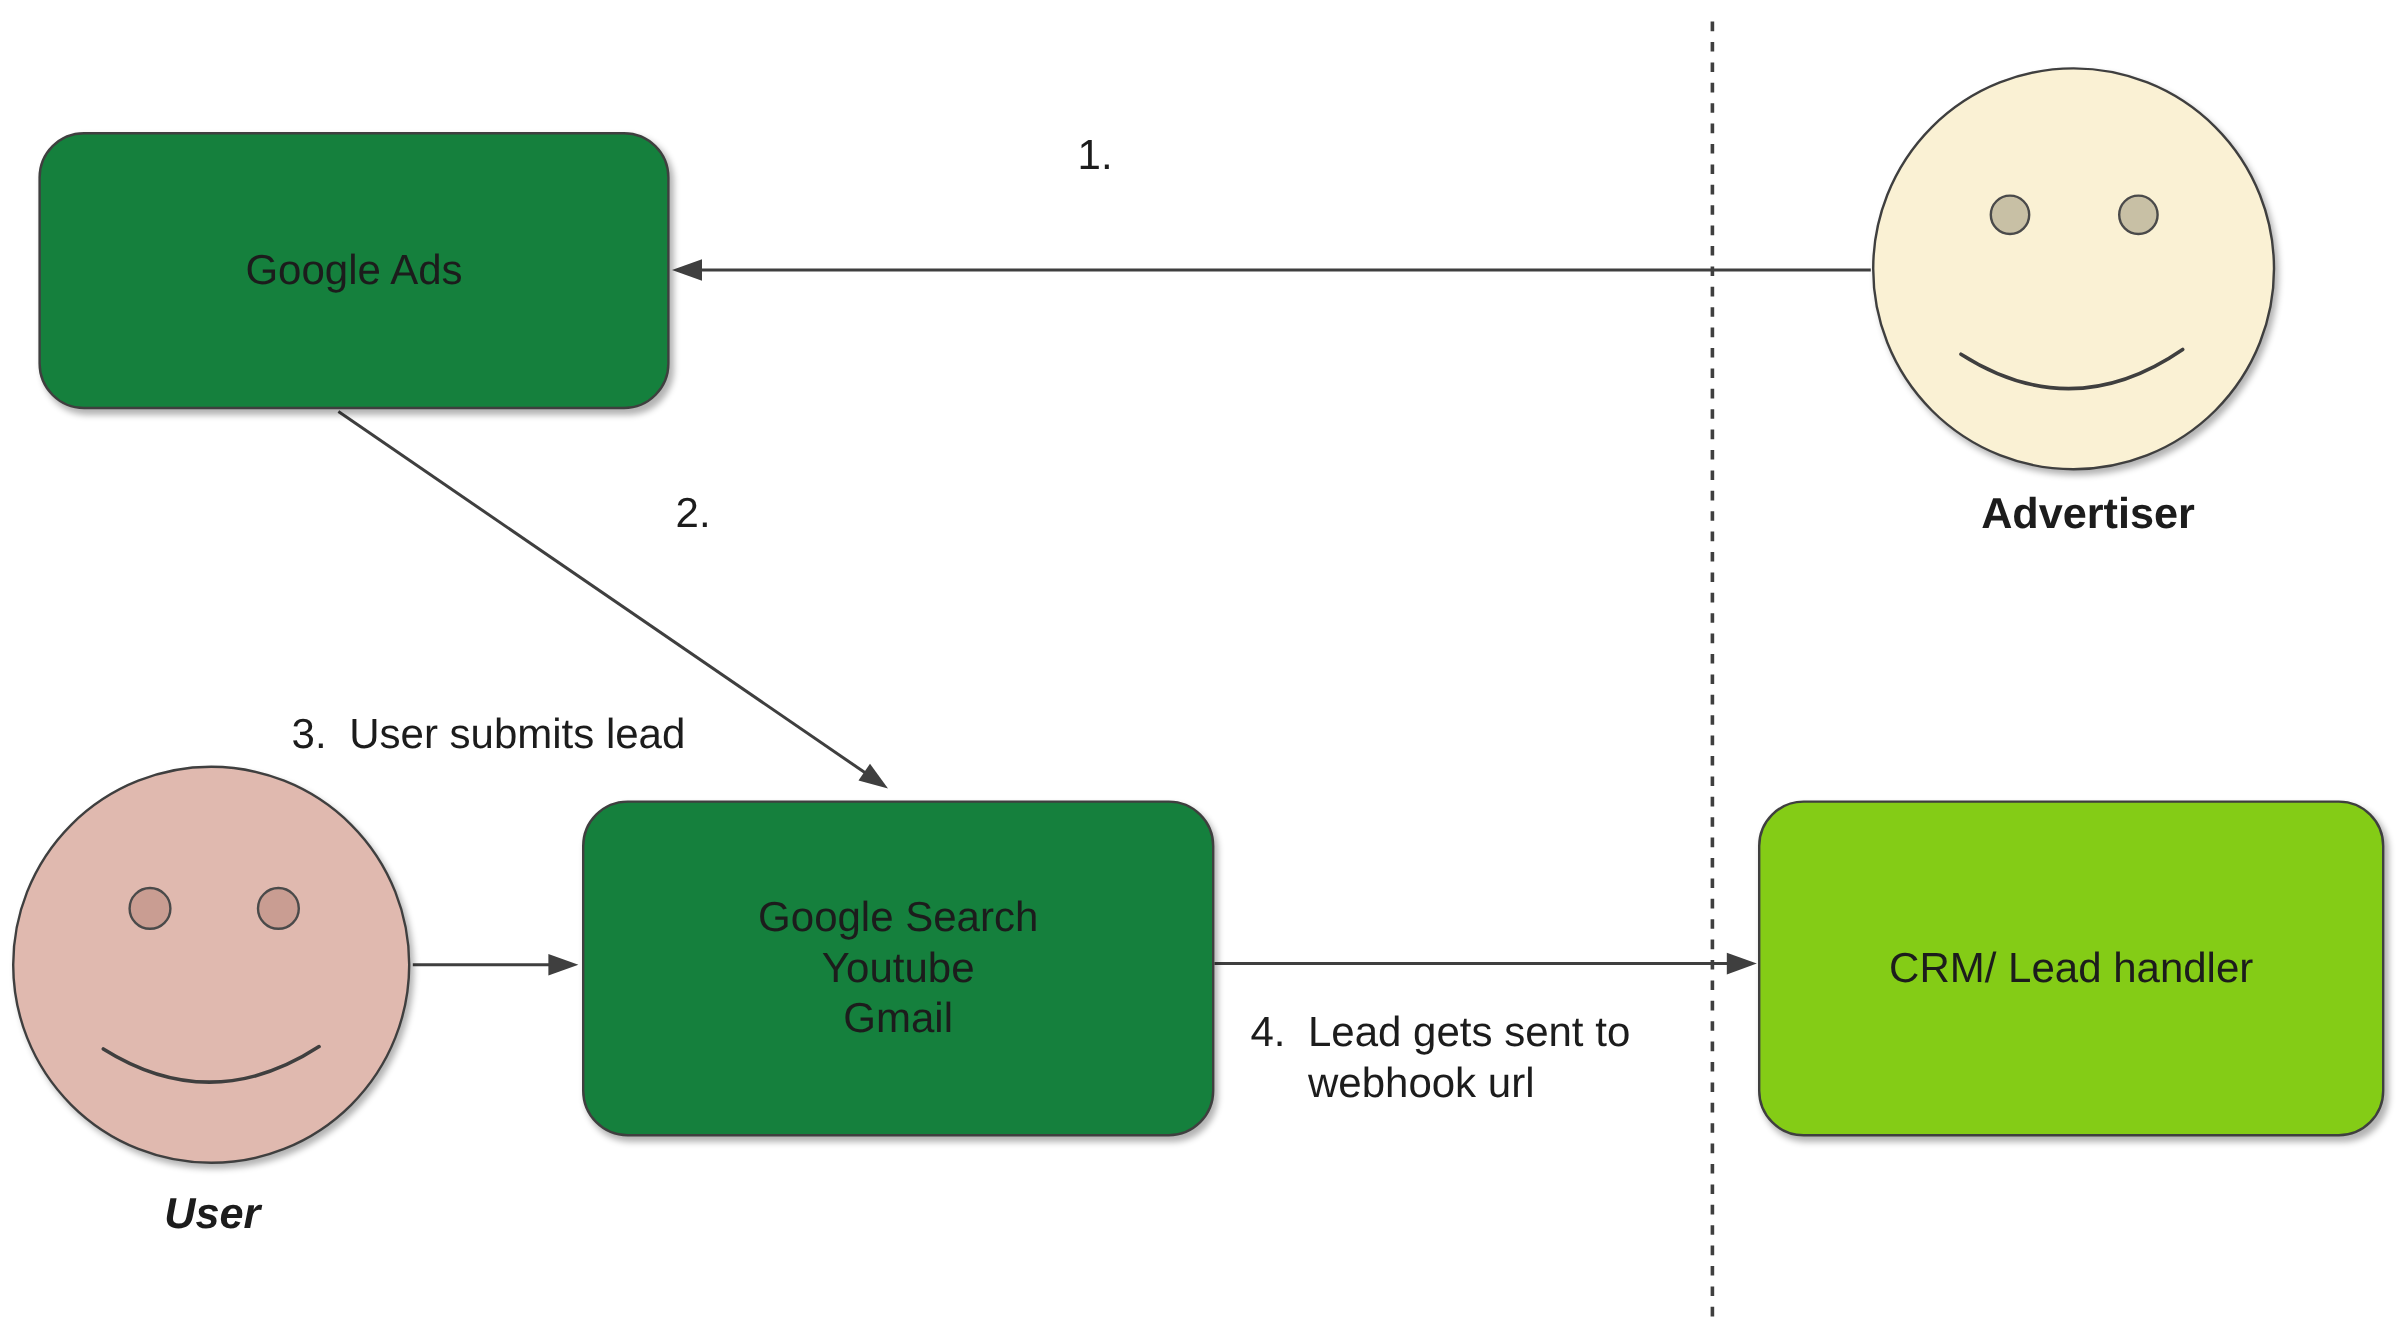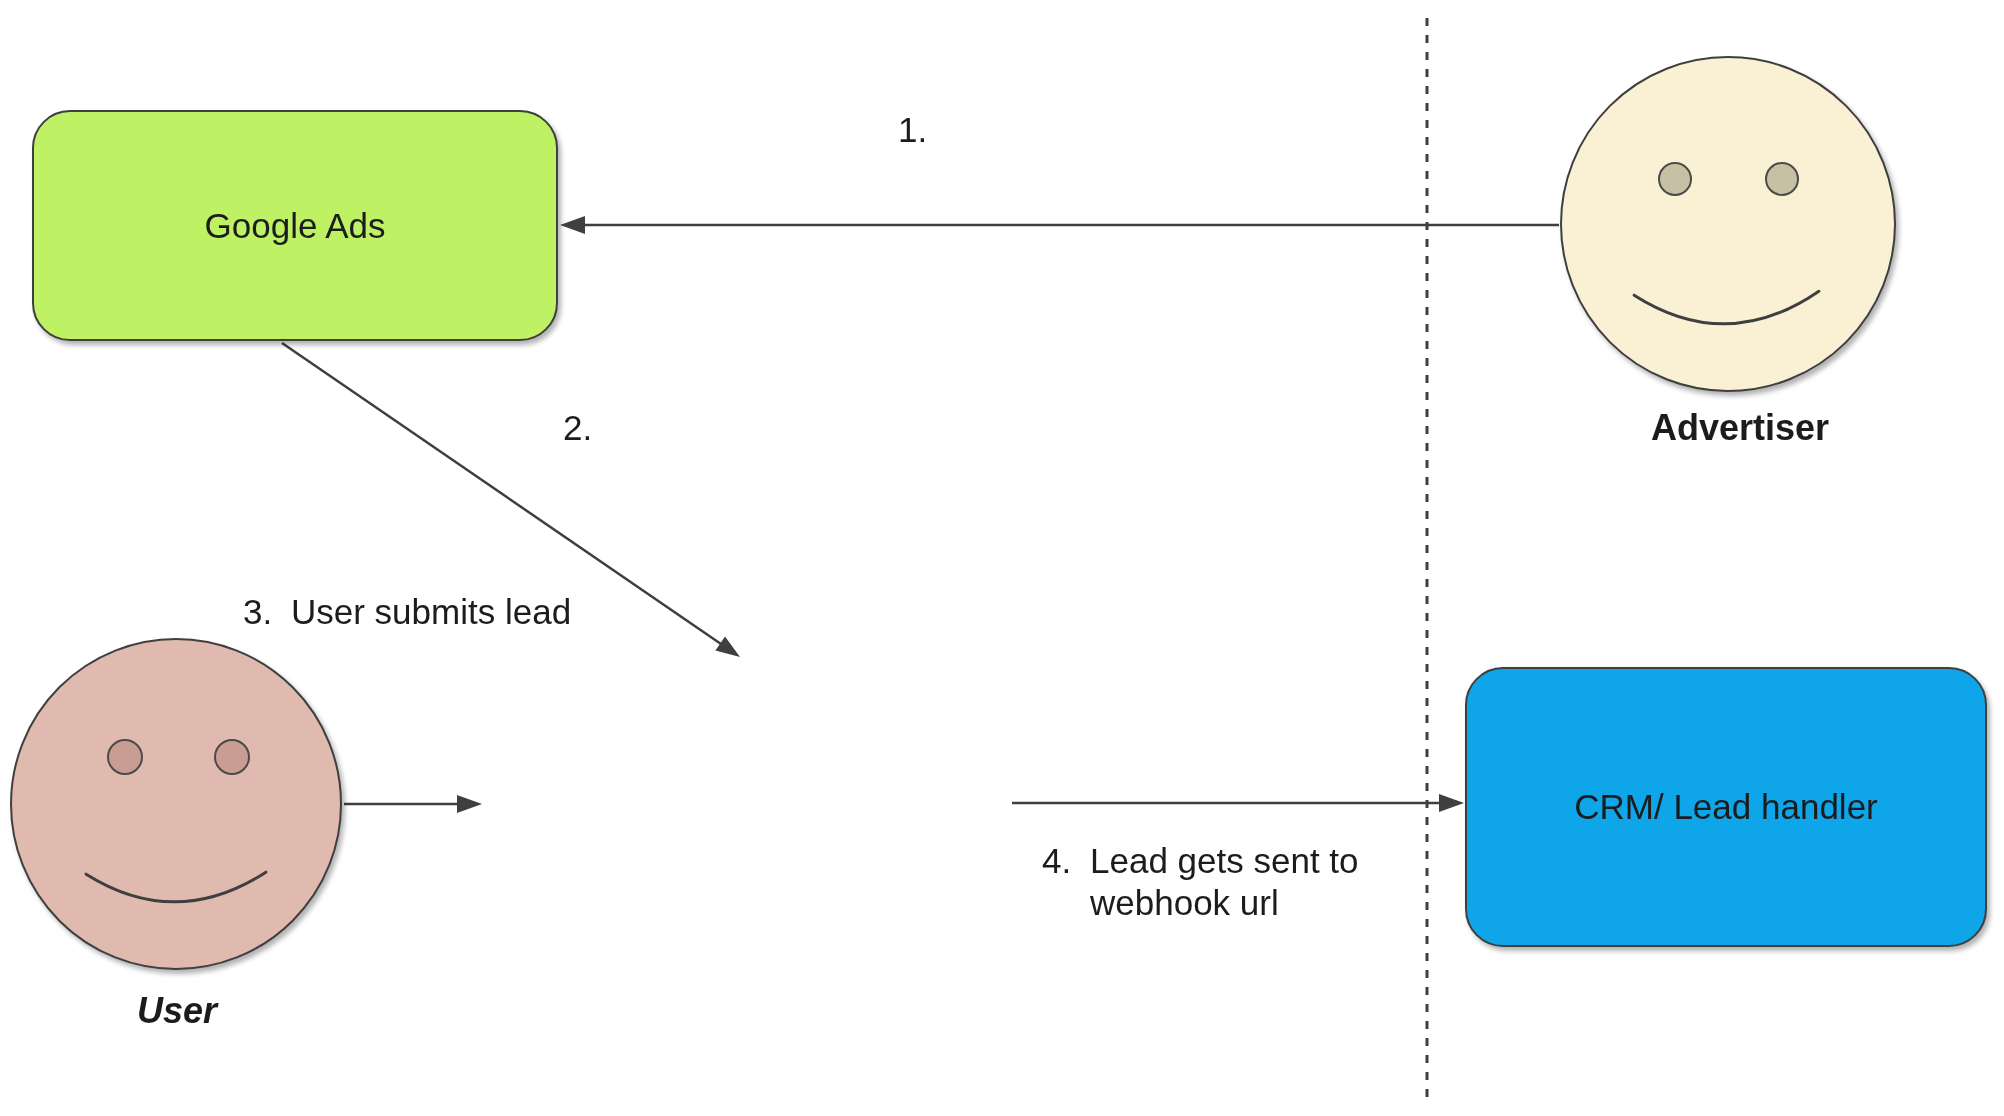--- a/index.html
+++ b/index.html
@@ -20,22 +20,22 @@
     border: 2.5px solid #3f3f3f;
     border-radius: 38px;
     display: flex;
     align-items: center;
     justify-content: center;
     text-align: center;
     font-size: 35px;
     line-height: 42px;
     box-shadow: 3px 4px 5px rgba(0,0,0,0.30);
   }
-  .box.blue  { background: #bef264; }
-  .box.cream { background: #0ea5e9; }
+  .box.blue  { background: #15803d; }
+  .box.cream { background: #84cc16; }
 
   #box-google-ads   { left: 32px;   top: 110px; width: 526px; height: 231px; }
   #box-google-props { left: 485px;  top: 667px; width: 527px; height: 280px; }
   #box-crm          { left: 1465px; top: 667px; width: 522px; height: 280px; }
 
   .face {
     position: absolute;
     box-sizing: border-box;
     border: 2.5px solid #3f3f3f;
     border-radius: 50%;
@@ -105,20 +105,27 @@
     <polygon points="482,804 457,795 457,813" fill="#3f3f3f"></polygon>
 
     <line x1="1012" y1="803" x2="1442" y2="803" stroke="#3f3f3f" stroke-width="2.5"></line>
     <polygon points="1464,803 1439,794 1439,812" fill="#3f3f3f"></polygon>
   </svg>
 
   <div class="box blue" id="box-google-ads">
     <span>Google Ads</span>
   </div>
 
+  <div class="box blue" id="box-google-props">
+    <span>
+      <span style="display:block">Google Search</span>
+      <span style="display:block">Youtube</span>
+      <span style="display:block">Gmail</span>
+    </span>
+  </div>
 
   <div class="box cream" id="box-crm">
     <span>CRM/ Lead handler</span>
   </div>
 
   <div class="face" id="face-advertiser">
     <div class="eye tan left"></div>
     <div class="eye tan right"></div>
     <svg class="smile" viewBox="0 0 336 336">
       <path d="M73,240 Q167,300 260,236" fill="none" stroke="#3f3f3f" stroke-width="3" stroke-linecap="round"></path>

